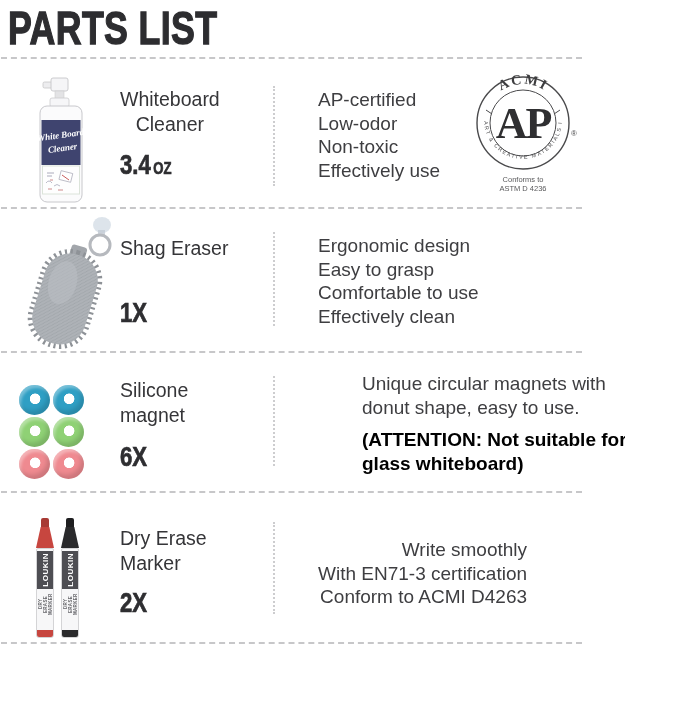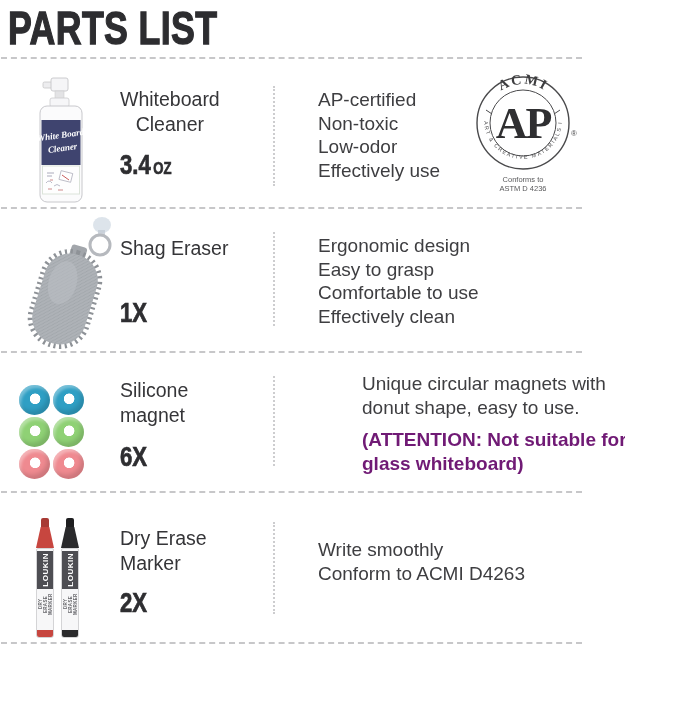--- a/index.html
+++ b/index.html
@@ -19,21 +19,21 @@
   .hsep{left:1px;width:581px;height:0;border-top:2px dashed #c7c7c9;}
   .vsep{width:0;border-left:2px dotted #cdcdcf;}
   
   .name{left:120px;font-size:19.5px;line-height:25px;color:#353538;}
   .qty{left:120px;font-weight:700;color:#2e2e31;transform:scaleX(.82);transform-origin:0 0;
        -webkit-text-stroke:.7px #2e2e31;white-space:nowrap;}
   .qty .big{font-size:27px;}
   .qty .unit{font-size:16px;text-transform:uppercase;margin-left:3px;}
   
   .feat{left:318px;font-size:19px;line-height:23.5px;color:#3e3e41;}
-  .feat.bold{font-weight:700;color:#701a75;}
+  .feat.bold{font-weight:700;color:#000000;}
   .feat div{white-space:nowrap;}
   .wrapcol{width:278px;margin-left:44px;}
   .wrapcol div{white-space:normal;}
   
   .donut{position:absolute;width:31px;height:30px;border-radius:50%;
          box-shadow:inset -3px -4px 4px rgba(0,0,0,.14), inset 2px 3px 3px rgba(255,255,255,.35);}
   
   .marker{position:absolute;width:18px;height:120px;}
   .m-nub{width:8px;height:9px;margin:0 auto;border-radius:2px 2px 0 0;}
   .m-cap{width:18px;height:21px;clip-path:polygon(26% 0,74% 0,100% 100%,0 100%);}
@@ -92,22 +92,22 @@
 
   <div class="abs name" style="top:87px;text-align:center;">
     <div>Whiteboard</div>
     <div>Cleaner</div>
   </div>
   <div class="abs qty" style="top:150px;">
     <span class="big">3.4</span><span class="unit">oz</span>
   </div>
   <div class="abs feat" style="top:88px;">
     <div>AP-certified</div>
+    <div>Low-odor</div>
     <div>Non-toxic</div>
-    <div>Low-odor</div>
     <div>Effectively use</div>
   </div>
 
   <svg class="abs" style="left:458px;top:72px;" width="130" height="126" viewBox="0 0 130 126">
     <circle cx="65" cy="51" r="46" fill="none" stroke="#4a4a4c" stroke-width="1.4"></circle>
     <circle cx="65" cy="51" r="33" fill="none" stroke="#4a4a4c" stroke-width="1"></circle>
     <defs>
       <path id="topArc" d="M 26,51 A 39,39 0 0 1 104,51"></path>
       <path id="ringArc" d="M 26,48 A 39,39 0 1 0 104,48"></path>
     </defs>
@@ -208,20 +208,21 @@
     </div>
   </div>
 
   <div class="abs name" style="top:526px;">
     <div>Dry Erase</div>
     <div>Marker</div>
   </div>
   <div class="abs qty" style="top:588px;">
     <span class="big">2X</span>
   </div>
-  <div class="abs feat" style="top:538px;">
+  <div class="abs feat" style="top:538px;text-align:right;">
     <div>Write smoothly</div>
+    <div>With EN71-3 certification</div>
     <div>Conform to ACMI D4263</div>
   </div>
 
   <div class="abs corner"></div>
 
 </div>
 
 </body></html>

